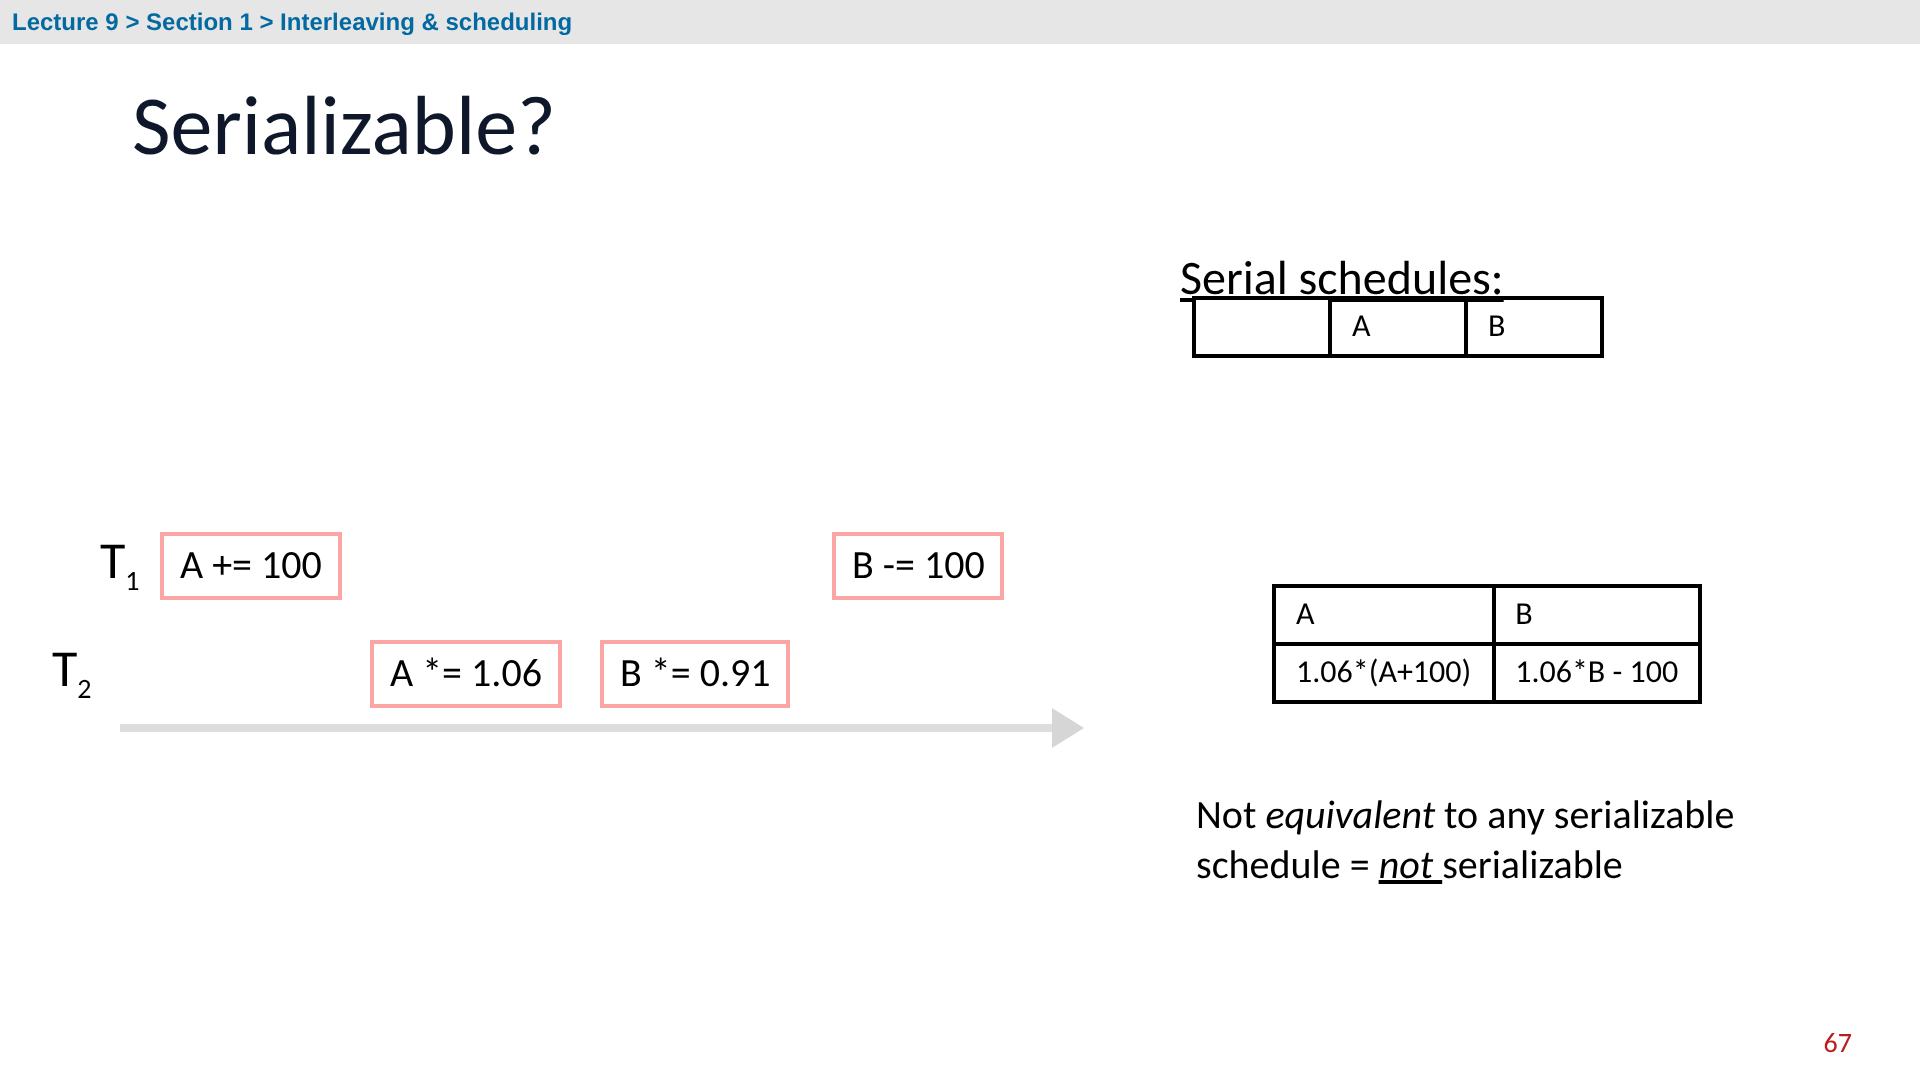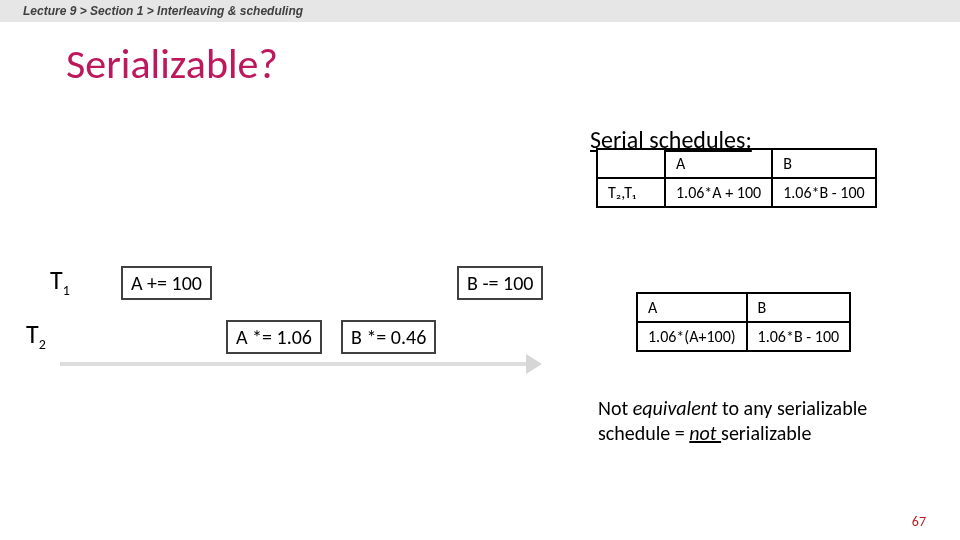--- a/index.html
+++ b/index.html
@@ -13,35 +13,34 @@
     overflow: hidden;
     position: relative;
   }
   .breadcrumb {
     position: absolute;
     top: 0;
     left: 0;
     right: 0;
     height: 22px;
     line-height: 22px;
-    padding-left: 23px;
+    padding-left: 6px;
     font-family: "Trebuchet MS", "Segoe UI", sans-serif;
     font-weight: bold;
-    font-style: italic;
     font-size: 12px;
     background: #e6e6e6;
-    color: #404040;
+    color: #0369a1;
   }
   .title {
     position: absolute;
     top: 38px;
     left: 66px;
     font-size: 42px;
     font-family: "Calibri Light", "Calibri", sans-serif;
-    color: #be185d;
+    color: #0f172a;
   }
   .serial-heading {
     position: absolute;
     top: 125px;
     left: 590px;
     font-size: 24px;
     text-decoration: underline;
   }
   .table1 {
     position: absolute;
@@ -76,26 +75,25 @@
   }
   .txn-label {
     position: absolute;
     font-size: 26px;
   }
   .sub { font-size: 14px; vertical-align: sub; }
   .t1-label { top: 264px; left: 26px; margin-left: 24px; }
   .t2-label { top: 318px; left: 26px; }
   .op-box {
     position: absolute;
-    border: 2px solid #404040;
+    border: 2px solid #fca5a5;
     padding: 3px 8px;
     font-size: 20px;
     background: #fff;
     white-space: nowrap;
-    margin-left: 41px;
   }
   .opA1 { top: 266px; left: 80px; }
   .opA2 { top: 320px; left: 185px; }
   .opB2 { top: 320px; left: 300px; }
   .opB1 { top: 266px; left: 416px; }
   .arrow-line {
     position: absolute;
     top: 362px;
     left: 60px;
     width: 470px;
@@ -139,25 +137,20 @@
 
 <div class="serial-heading">Serial schedules:</div>
 
 <table class="table1">
   <tbody>
       <tr>
     <td class="empty">&nbsp;</td>
     <td>A</td>
     <td>B</td>
   </tr>
-  <tr>
-    <td>T₂,T₁</td>
-    <td>1.06*A + 100</td>
-    <td>1.06*B - 100</td>
-  </tr>
 </tbody>
   </table>
 
 <table class="table2">
   <tbody>
       <tr>
     <td>A</td>
     <td>B</td>
   </tr>
   <tr>
@@ -169,21 +162,21 @@
 
 <div class="txn-label t1-label">
   <span>T</span><span class="sub">1</span>
 </div>
 <div class="txn-label t2-label">
   <span>T</span><span class="sub">2</span>
 </div>
 
 <div class="op-box opA1">A += 100</div>
 <div class="op-box opA2">A *= 1.06</div>
-<div class="op-box opB2">B *= 0.46</div>
+<div class="op-box opB2">B *= 0.91</div>
 <div class="op-box opB1">B -= 100</div>
 
 <div class="arrow-line"></div>
 <div class="arrow-head"></div>
 
 <div class="conclusion">
   <span>Not </span><span class="em">equivalent </span><span>to any serializable schedule = </span><span class="strong">not </span><span>serializable</span>
 </div>
 
 <div class="page-num">67</div>

